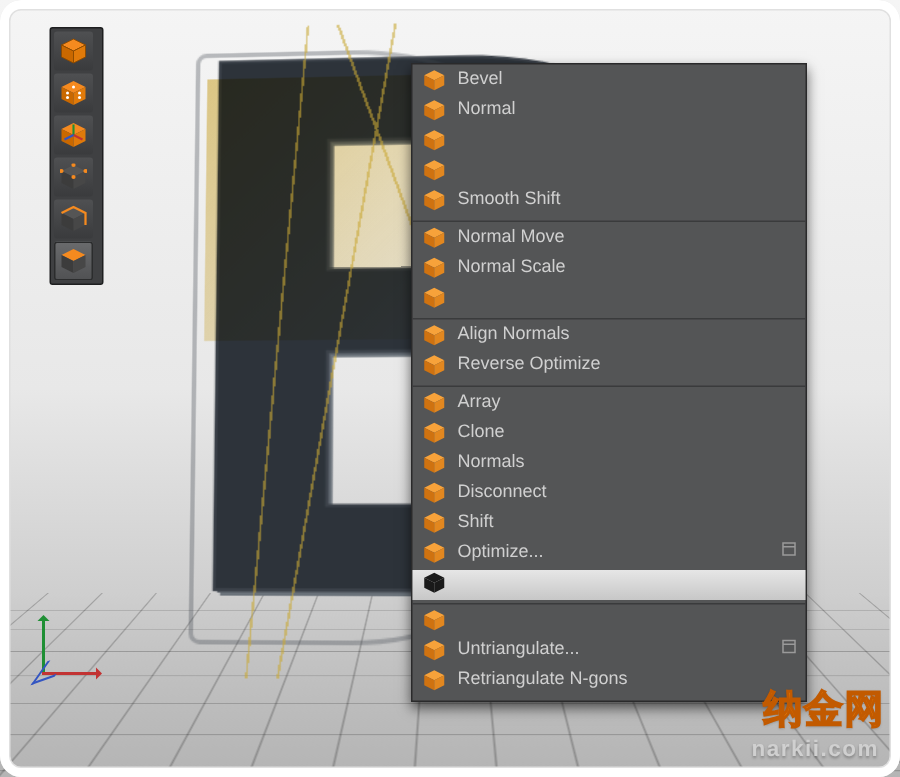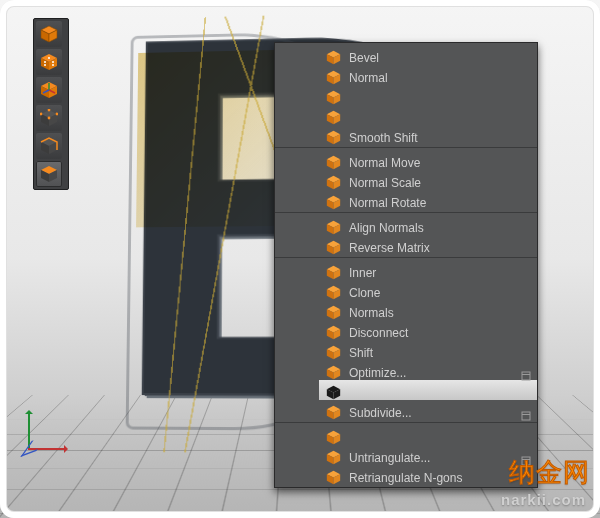--- a/index.html
+++ b/index.html
@@ -132,26 +132,25 @@
     color: #d0d0d0;
     padding: 2px 0;
   }
   .ctx hr {
     border: none;
     border-top: 1px solid #3a3b3c;
     margin: 2px 0;
   }
   .ctx .item {
     display: flex;
-    align-items: flex-end;
+    align-items: flex-start;
     height: 20px;
     padding: 0 6px;
     gap: 8px;
     cursor: default;
-    margin-left: 44px;
   }
   .ctx .item .ico { width: 16px; height:16px; flex:0 0 16px; display:flex; align-items:center; justify-content:center; }
   .ctx .item .lab { flex: 1 1 auto; white-space: nowrap; font-size: 12px; }
   .ctx .item .sub { width: 10px; height:10px; flex:0 0 10px; }
   .ctx .item.highlight { background: linear-gradient(#e6e6e6,#c7c7c7); color: #1a1a1a; }
   .ctx .item.highlight .ico svg path,
   .ctx .item.highlight .ico svg polygon { fill:#1a1a1a !important; }
 
   .watermark {
     position: absolute;
@@ -161,21 +160,21 @@
     font-size: 15px;
     letter-spacing: 1px;
     color: #d0d0d0;
     text-shadow: 0 1px 2px rgba(0,0,0,0.3);
   }
   .watermark .cn {
     position: absolute;
     right: -4px;
     bottom: 18px;
     font-size: 26px;
-    font-weight: 400;
+    font-weight: 700;
     color: #ff8a00;
     -webkit-text-stroke: 1px #c25a00;
     white-space: nowrap;
   }
   .corner-mask {
     position:absolute; inset:0;
     border-radius: 14px;
     box-shadow: inset 0 0 0 6px #fff, inset 0 0 0 7px #e0e0e0;
     pointer-events:none;
   }
@@ -336,21 +335,20 @@
       <span class="sub"></span>
     </div>
     <div class="item">
       <span class="ico">
         <svg width="15" height="15" viewBox="0 0 18 18">
           <polygon points="9,1 17,5 9,9 1,5" fill="#f7a23a"></polygon>
           <polygon points="1,5 9,9 9,17 1,13" fill="#cf7210"></polygon>
           <polygon points="17,5 9,9 9,17 17,13" fill="#e2871f"></polygon>
         </svg>
       </span>
-      <span class="lab">Normal Rotate</span>
       <span class="sub"></span>
     </div>
     <hr>
     <div class="item">
       <span class="ico">
         <svg width="15" height="15" viewBox="0 0 18 18">
           <polygon points="9,1 17,5 9,9 1,5" fill="#f7a23a"></polygon>
           <polygon points="1,5 9,9 9,17 1,13" fill="#cf7210"></polygon>
           <polygon points="17,5 9,9 9,17 17,13" fill="#e2871f"></polygon>
         </svg>
@@ -359,33 +357,33 @@
       <span class="sub"></span>
     </div>
     <div class="item">
       <span class="ico">
         <svg width="15" height="15" viewBox="0 0 18 18">
           <polygon points="9,1 17,5 9,9 1,5" fill="#f7a23a"></polygon>
           <polygon points="1,5 9,9 9,17 1,13" fill="#cf7210"></polygon>
           <polygon points="17,5 9,9 9,17 17,13" fill="#e2871f"></polygon>
         </svg>
       </span>
-      <span class="lab">Reverse Matrix</span>
+      <span class="lab">Reverse Optimize</span>
       <span class="sub"></span>
     </div>
     <hr>
     <div class="item">
       <span class="ico">
         <svg width="15" height="15" viewBox="0 0 18 18">
           <polygon points="9,1 17,5 9,9 1,5" fill="#f7a23a"></polygon>
           <polygon points="1,5 9,9 9,17 1,13" fill="#cf7210"></polygon>
           <polygon points="17,5 9,9 9,17 17,13" fill="#e2871f"></polygon>
         </svg>
       </span>
-      <span class="lab">Inner</span>
+      <span class="lab">Array</span>
       <span class="sub"></span>
     </div>
     <div class="item">
       <span class="ico">
         <svg width="15" height="15" viewBox="0 0 18 18">
           <polygon points="9,1 17,5 9,9 1,5" fill="#f7a23a"></polygon>
           <polygon points="1,5 9,9 9,17 1,13" fill="#cf7210"></polygon>
           <polygon points="17,5 9,9 9,17 17,13" fill="#e2871f"></polygon>
         </svg>
       </span>
@@ -442,34 +440,20 @@
     <div class="item highlight">
       <span class="ico">
         <svg width="15" height="15" viewBox="0 0 18 18">
           <polygon points="9,1 17,5 9,9 1,5" fill="#f7a23a"></polygon>
           <polygon points="1,5 9,9 9,17 1,13" fill="#cf7210"></polygon>
           <polygon points="17,5 9,9 9,17 17,13" fill="#e2871f"></polygon>
         </svg>
       </span>
       <span class="sub"></span>
     </div>
-    <div class="item">
-      <span class="ico">
-        <svg width="15" height="15" viewBox="0 0 18 18">
-          <polygon points="9,1 17,5 9,9 1,5" fill="#f7a23a"></polygon>
-          <polygon points="1,5 9,9 9,17 1,13" fill="#cf7210"></polygon>
-          <polygon points="17,5 9,9 9,17 17,13" fill="#e2871f"></polygon>
-        </svg>
-      </span>
-      <span class="lab">Subdivide...</span>
-      <span class="sub"><svg width="10" height="10" viewBox="0 0 10 10">
-          <rect x="1" y="1" width="8" height="8" fill="none" stroke="#9a9a9a" stroke-width="1"></rect>
-          <rect x="1" y="3" width="8" height="1" fill="#9a9a9a"></rect>
-        </svg></span>
-    </div>
     <hr>
     <div class="item">
       <span class="ico">
         <svg width="15" height="15" viewBox="0 0 18 18">
           <polygon points="9,1 17,5 9,9 1,5" fill="#f7a23a"></polygon>
           <polygon points="1,5 9,9 9,17 1,13" fill="#cf7210"></polygon>
           <polygon points="17,5 9,9 9,17 17,13" fill="#e2871f"></polygon>
         </svg>
       </span>
       <span class="sub"></span>

